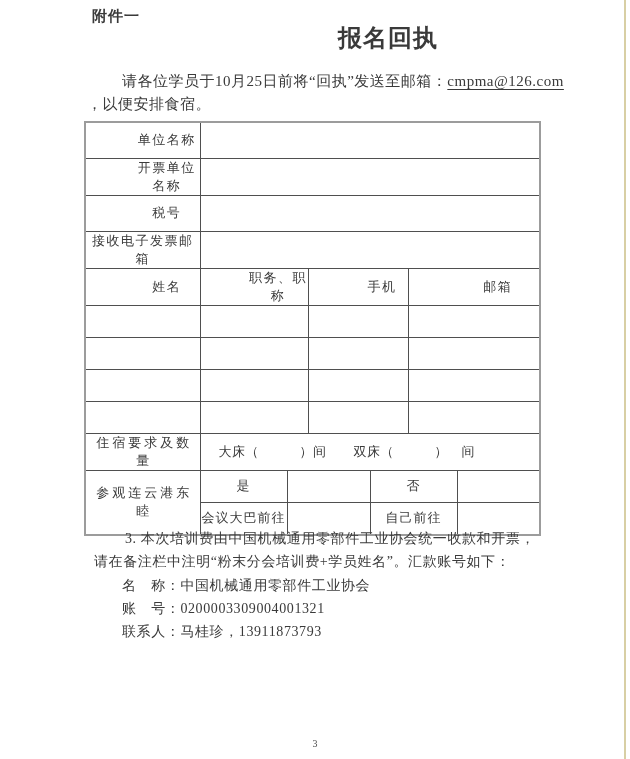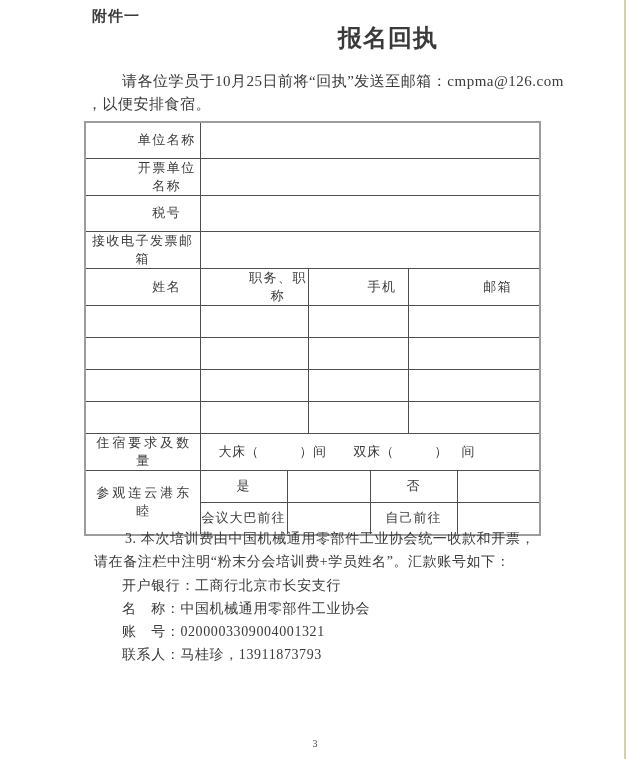--- a/index.html
+++ b/index.html
@@ -15,21 +15,21 @@
     font-family:"Liberation Serif","DejaVu Serif",serif;
     color:var(--text);
     position:relative;overflow:hidden;
   }
   .page{position:absolute;left:0;top:0;width:630px;height:618px;background:#ffffff;}
   .edge-line{position:absolute;left:624px;top:0;width:2px;height:759px;background:var(--page-edge);}
   .attachment{position:absolute;left:92px;top:7px;font-size:15px;font-weight:bold;letter-spacing:1px;}
   .title{position:absolute;left:294px;top:22px;font-size:24px;font-weight:bold;letter-spacing:1px;white-space:nowrap;margin-left:44px;}
   .intro1{position:absolute;left:122px;top:72px;font-size:15px;letter-spacing:0.5px;white-space:nowrap;}
   .intro2{position:absolute;left:87px;top:95px;font-size:15px;letter-spacing:0.5px;white-space:nowrap;}
-  .email{text-underline-offset:3px;cursor:pointer;}
+  .email{text-decoration:underline;text-underline-offset:3px;cursor:pointer;}
   table.form{
     position:absolute;left:84px;top:121px;width:456px;
     border-collapse:collapse;table-layout:fixed;
     border:2px solid var(--border-outer);
   }
   table.form td{
     border:1px solid var(--border-inner);
     font-size:13px;color:var(--text);
     vertical-align:middle;overflow:hidden;
   }
@@ -133,20 +133,19 @@
         <td colspan="2"></td>
         <td colspan="2" class="ctr">自己前往</td>
         <td></td>
       </tr>
     </tbody>
   </table>
 
   <div class="notes">
     <div class="note-line indent-1">3. 本次培训费由中国机械通用零部件工业协会统一收款和开票，</div>
     <div class="note-line indent-0">请在备注栏中注明“粉末分会培训费+学员姓名”。汇款账号如下：</div>
-    <div class="note-line indent-2">开户银行：工商行北京市长安支行</div>
     <div class="note-line indent-2">名　称：中国机械通用零部件工业协会</div>
     <div class="note-line indent-2">账　号：0200003309004001321</div>
     <div class="note-line indent-2">联系人：马桂珍，13911873793</div>
   </div>
 
   <div class="page-number">3</div>
 </div>
 
 </body></html>

